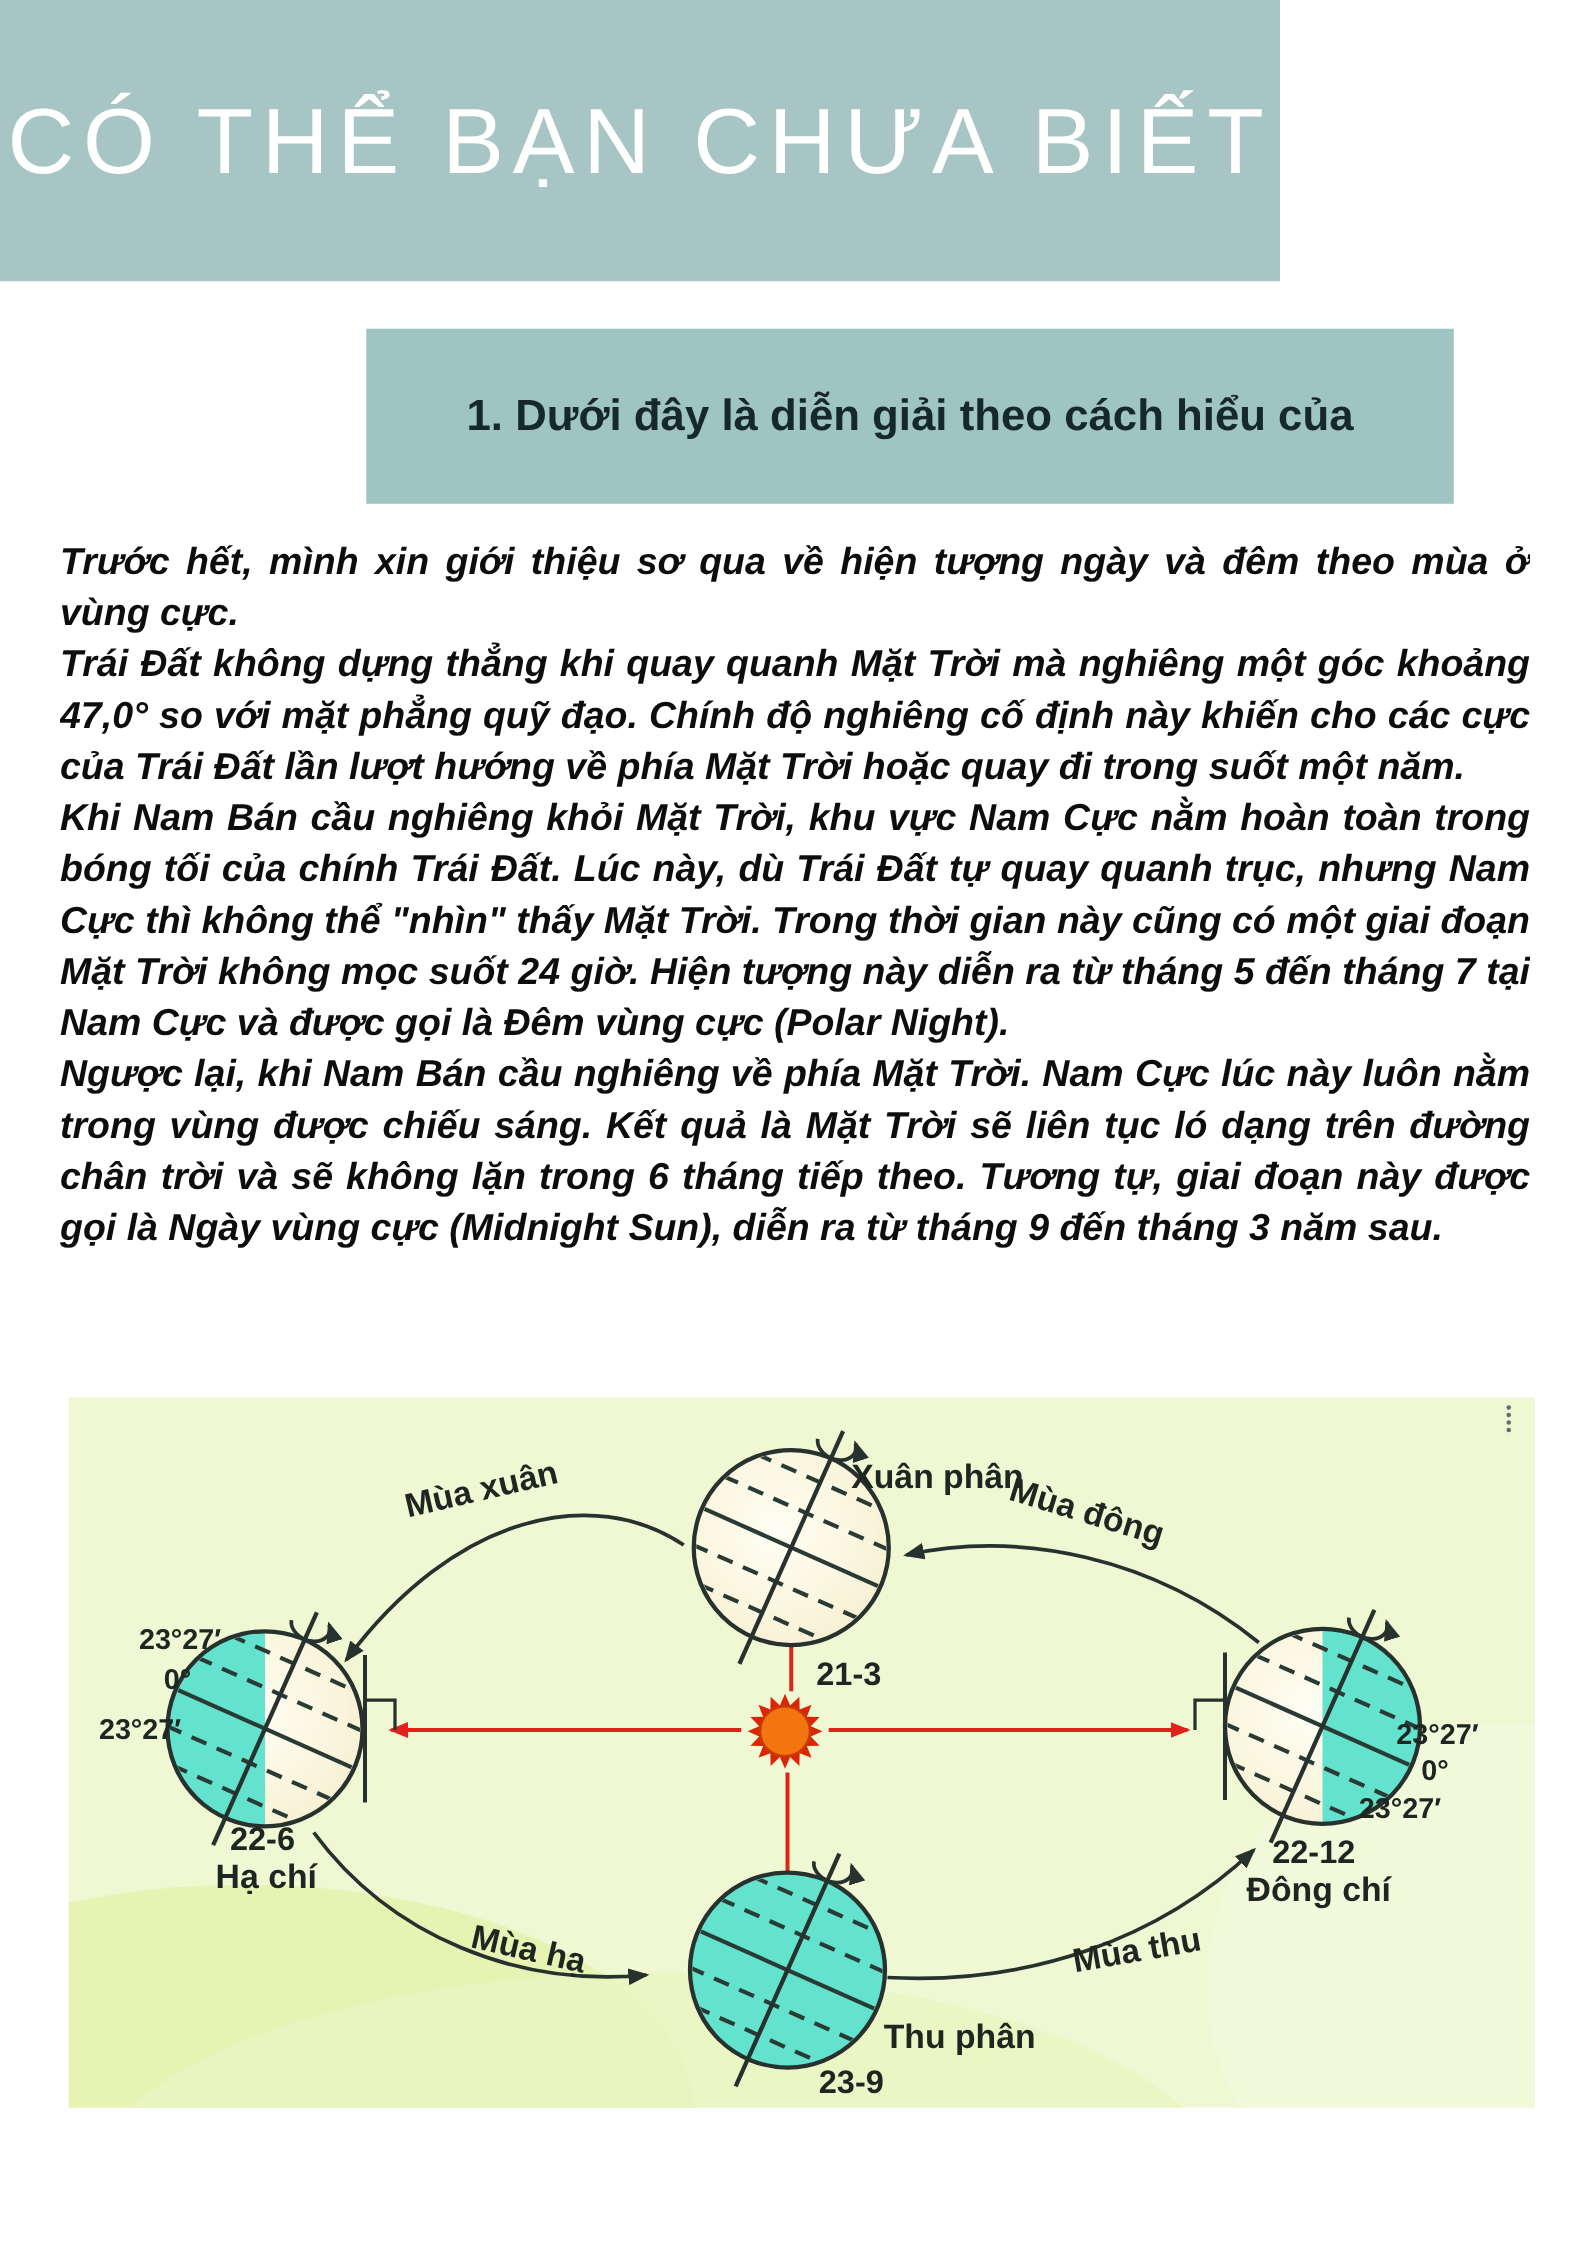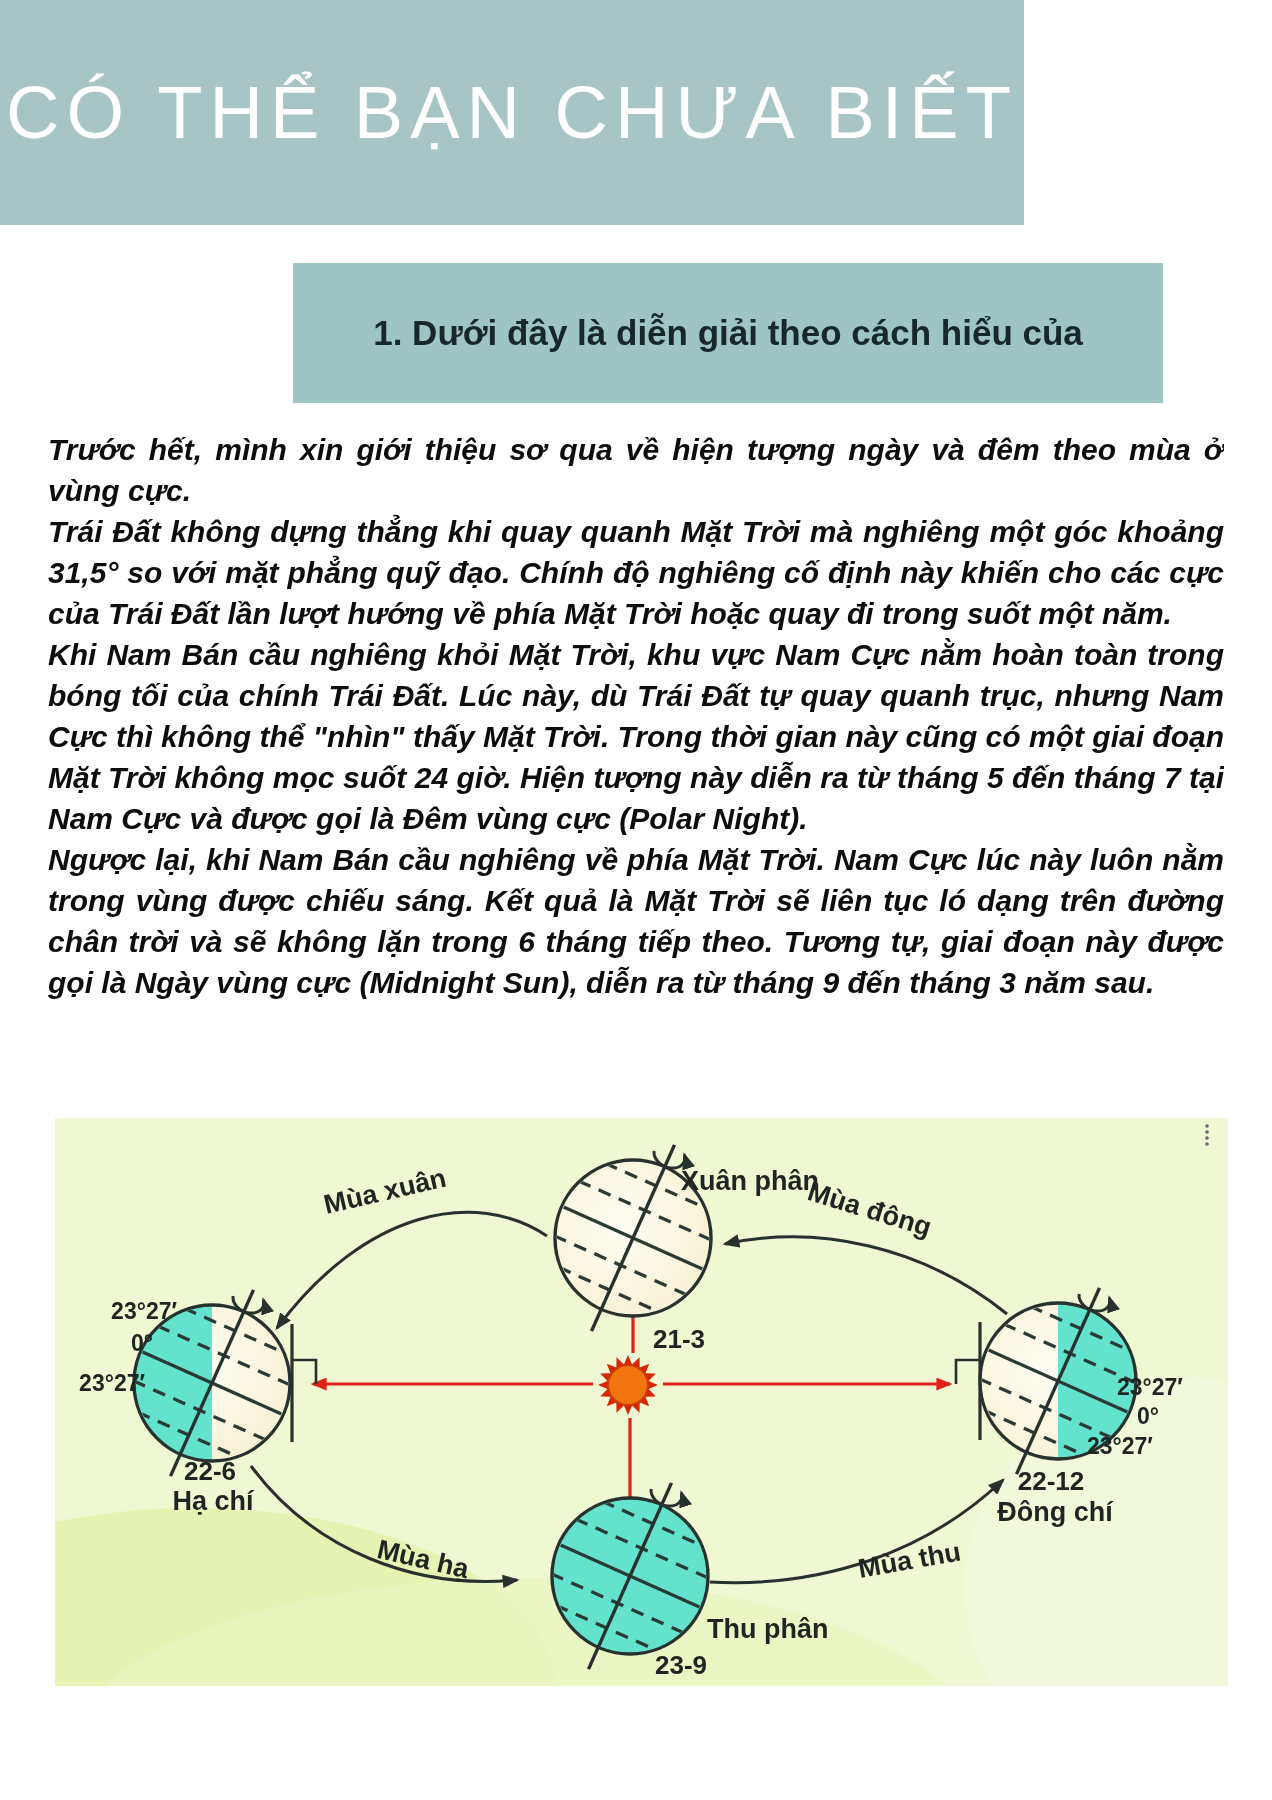--- a/index.html
+++ b/index.html
@@ -43,21 +43,21 @@
 <header class="banner">
   <h1 class="title">CÓ THỂ BẠN CHƯA BIẾT</h1>
 </header>
 
 <section class="note-box">
   <div>1. Dưới đây là diễn giải theo cách hiểu của</div>
 </section>
 
 <main class="body-text">
   <p>Trước hết, mình xin giới thiệu sơ qua về hiện tượng ngày và đêm theo mùa ở vùng cực.</p>
-  <p>Trái Đất không dựng thẳng khi quay quanh Mặt Trời mà nghiêng một góc khoảng 31,5° so với mặt phẳng quỹ đạo. Chính độ nghiêng cố định này khiến cho các cực của Trái Đất lần lượt hướng về phía Mặt Trời hoặc quay đi trong suốt một năm.</p>
+  <p>Trái Đất không dựng thẳng khi quay quanh Mặt Trời mà nghiêng một góc khoảng 47,0° so với mặt phẳng quỹ đạo. Chính độ nghiêng cố định này khiến cho các cực của Trái Đất lần lượt hướng về phía Mặt Trời hoặc quay đi trong suốt một năm.</p>
   <p>Khi Nam Bán cầu nghiêng khỏi Mặt Trời, khu vực Nam Cực nằm hoàn toàn trong bóng tối của chính Trái Đất. Lúc này, dù Trái Đất tự quay quanh trục, nhưng Nam Cực thì không thể "nhìn" thấy Mặt Trời. Trong thời gian này cũng có một giai đoạn Mặt Trời không mọc suốt 24 giờ. Hiện tượng này diễn ra từ tháng 5 đến tháng 7 tại Nam Cực và được gọi là Đêm vùng cực (Polar Night).</p>
   <p>Ngược lại, khi Nam Bán cầu nghiêng về phía Mặt Trời. Nam Cực lúc này luôn nằm trong vùng được chiếu sáng. Kết quả là Mặt Trời sẽ liên tục ló dạng trên đường chân trời và sẽ không lặn trong 6 tháng tiếp theo. Tương tự, giai đoạn này được gọi là Ngày vùng cực (Midnight Sun), diễn ra từ tháng 9 đến tháng 3 năm sau.</p>
 </main>
 
 <figure class="diagram" style="margin:0">
 <svg viewBox="0 0 1173 568" xmlns="http://www.w3.org/2000/svg">
   <defs>
     <radialGradient id="litGrad" cx="0.42" cy="0.42" r="0.8">
       <stop offset="0" stop-color="#fffef4"></stop>
       <stop offset="0.62" stop-color="#f9f4da"></stop>

